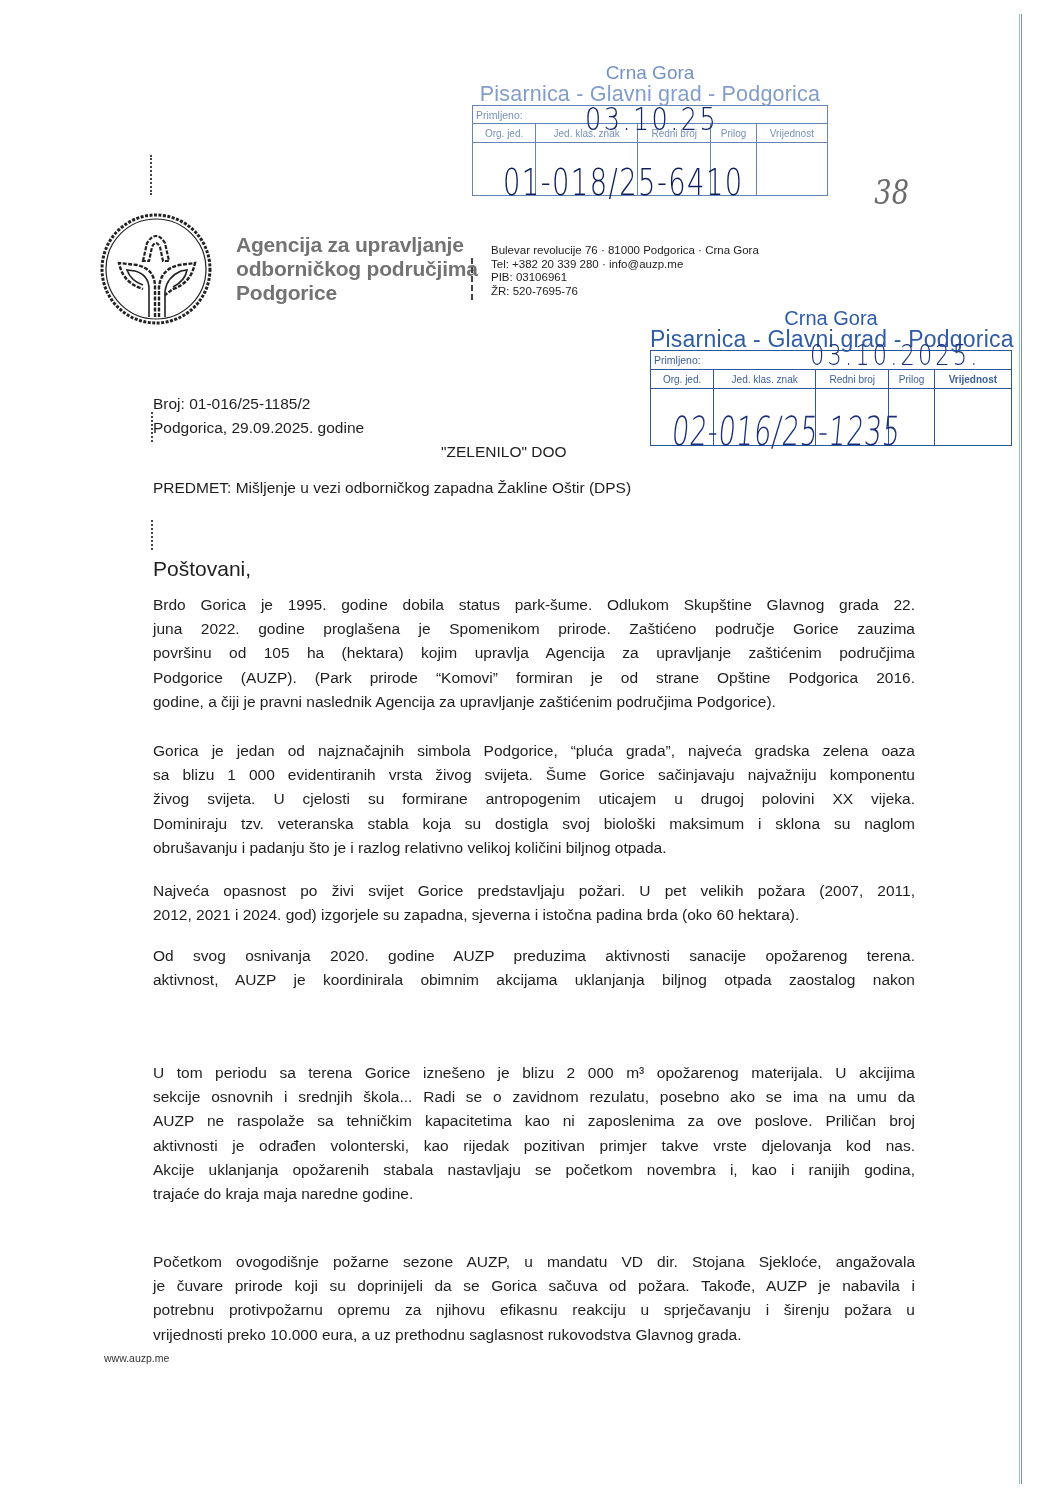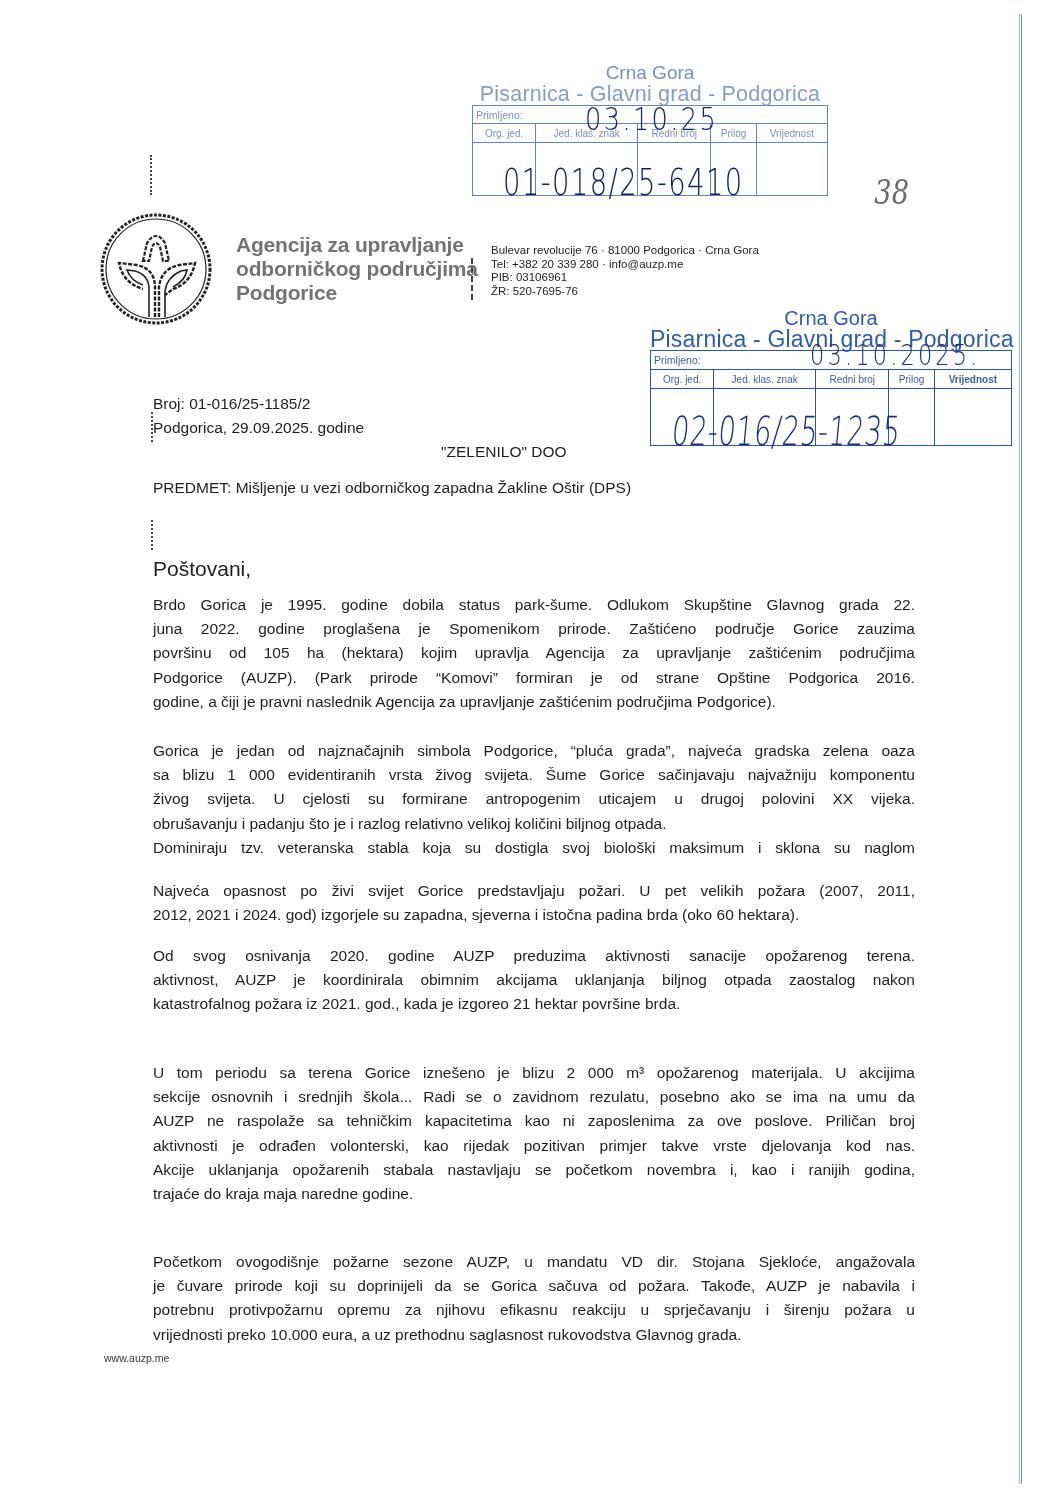--- a/index.html
+++ b/index.html
@@ -156,33 +156,32 @@
     <span class="l">juna 2022. godine proglašena je Spomenikom prirode. Zaštićeno područje Gorice zauzima</span>
     <span class="l">površinu od 105 ha (hektara) kojim upravlja Agencija za upravljanje zaštićenim područjima</span>
     <span class="l">Podgorice (AUZP). (Park prirode “Komovi” formiran je od strane Opštine Podgorica 2016.</span>
     <span class="l last">godine, a čiji je pravni naslednik Agencija za upravljanje zaštićenim područjima Podgorice).</span>
   </div>
 
   <div class="para" style="top:739px;">
     <span class="l">Gorica je jedan od najznačajnih simbola Podgorice, “pluća grada”, najveća gradska zelena oaza</span>
     <span class="l">sa blizu 1 000 evidentiranih vrsta živog svijeta. Šume Gorice sačinjavaju najvažniju komponentu</span>
     <span class="l">živog svijeta. U cjelosti su formirane antropogenim uticajem u drugoj polovini XX vijeka.</span>
+    <span class="l">Dominiraju tzv. veteranska stabla koja su dostigla svoj biološki maksimum i sklona su naglom</span>
     <span class="l last">obrušavanju i padanju što je i razlog relativno velikoj količini biljnog otpada.</span>
-    <span class="l">Dominiraju tzv. veteranska stabla koja su dostigla svoj biološki maksimum i sklona su naglom</span>
   </div>
 
   <div class="para" style="top:879px;">
     <span class="l">Najveća opasnost po živi svijet Gorice predstavljaju požari. U pet velikih požara (2007, 2011,</span>
     <span class="l last">2012, 2021 i 2024. god) izgorjele su zapadna, sjeverna i istočna padina brda (oko 60 hektara).</span>
   </div>
 
   <div class="para" style="top:944px;">
     <span class="l">Od svog osnivanja 2020. godine AUZP preduzima aktivnosti sanacije opožarenog terena.</span>
     <span class="l">aktivnost, AUZP je koordinirala obimnim akcijama uklanjanja biljnog otpada zaostalog nakon</span>
-    <span class="l last">katastrofalnog požara iz 2021. god., kada je izgoreo 21 hektar površine brda.</span>
   </div>
 
   <div class="para" style="top:1061px;">
     <span class="l">U tom periodu sa terena Gorice iznešeno je blizu 2 000 m³ opožarenog materijala. U akcijima</span>
     <span class="l">sekcije osnovnih i srednjih škola... Radi se o zavidnom rezulatu, posebno ako se ima na umu da</span>
     <span class="l">AUZP ne raspolaže sa tehničkim kapacitetima kao ni zaposlenima za ove poslove. Priličan broj</span>
     <span class="l">aktivnosti je odrađen volonterski, kao rijedak pozitivan primjer takve vrste djelovanja kod nas.</span>
     <span class="l">Akcije uklanjanja opožarenih stabala nastavljaju se početkom novembra i, kao i ranijih godina,</span>
     <span class="l last">trajaće do kraja maja naredne godine.</span>
   </div>

